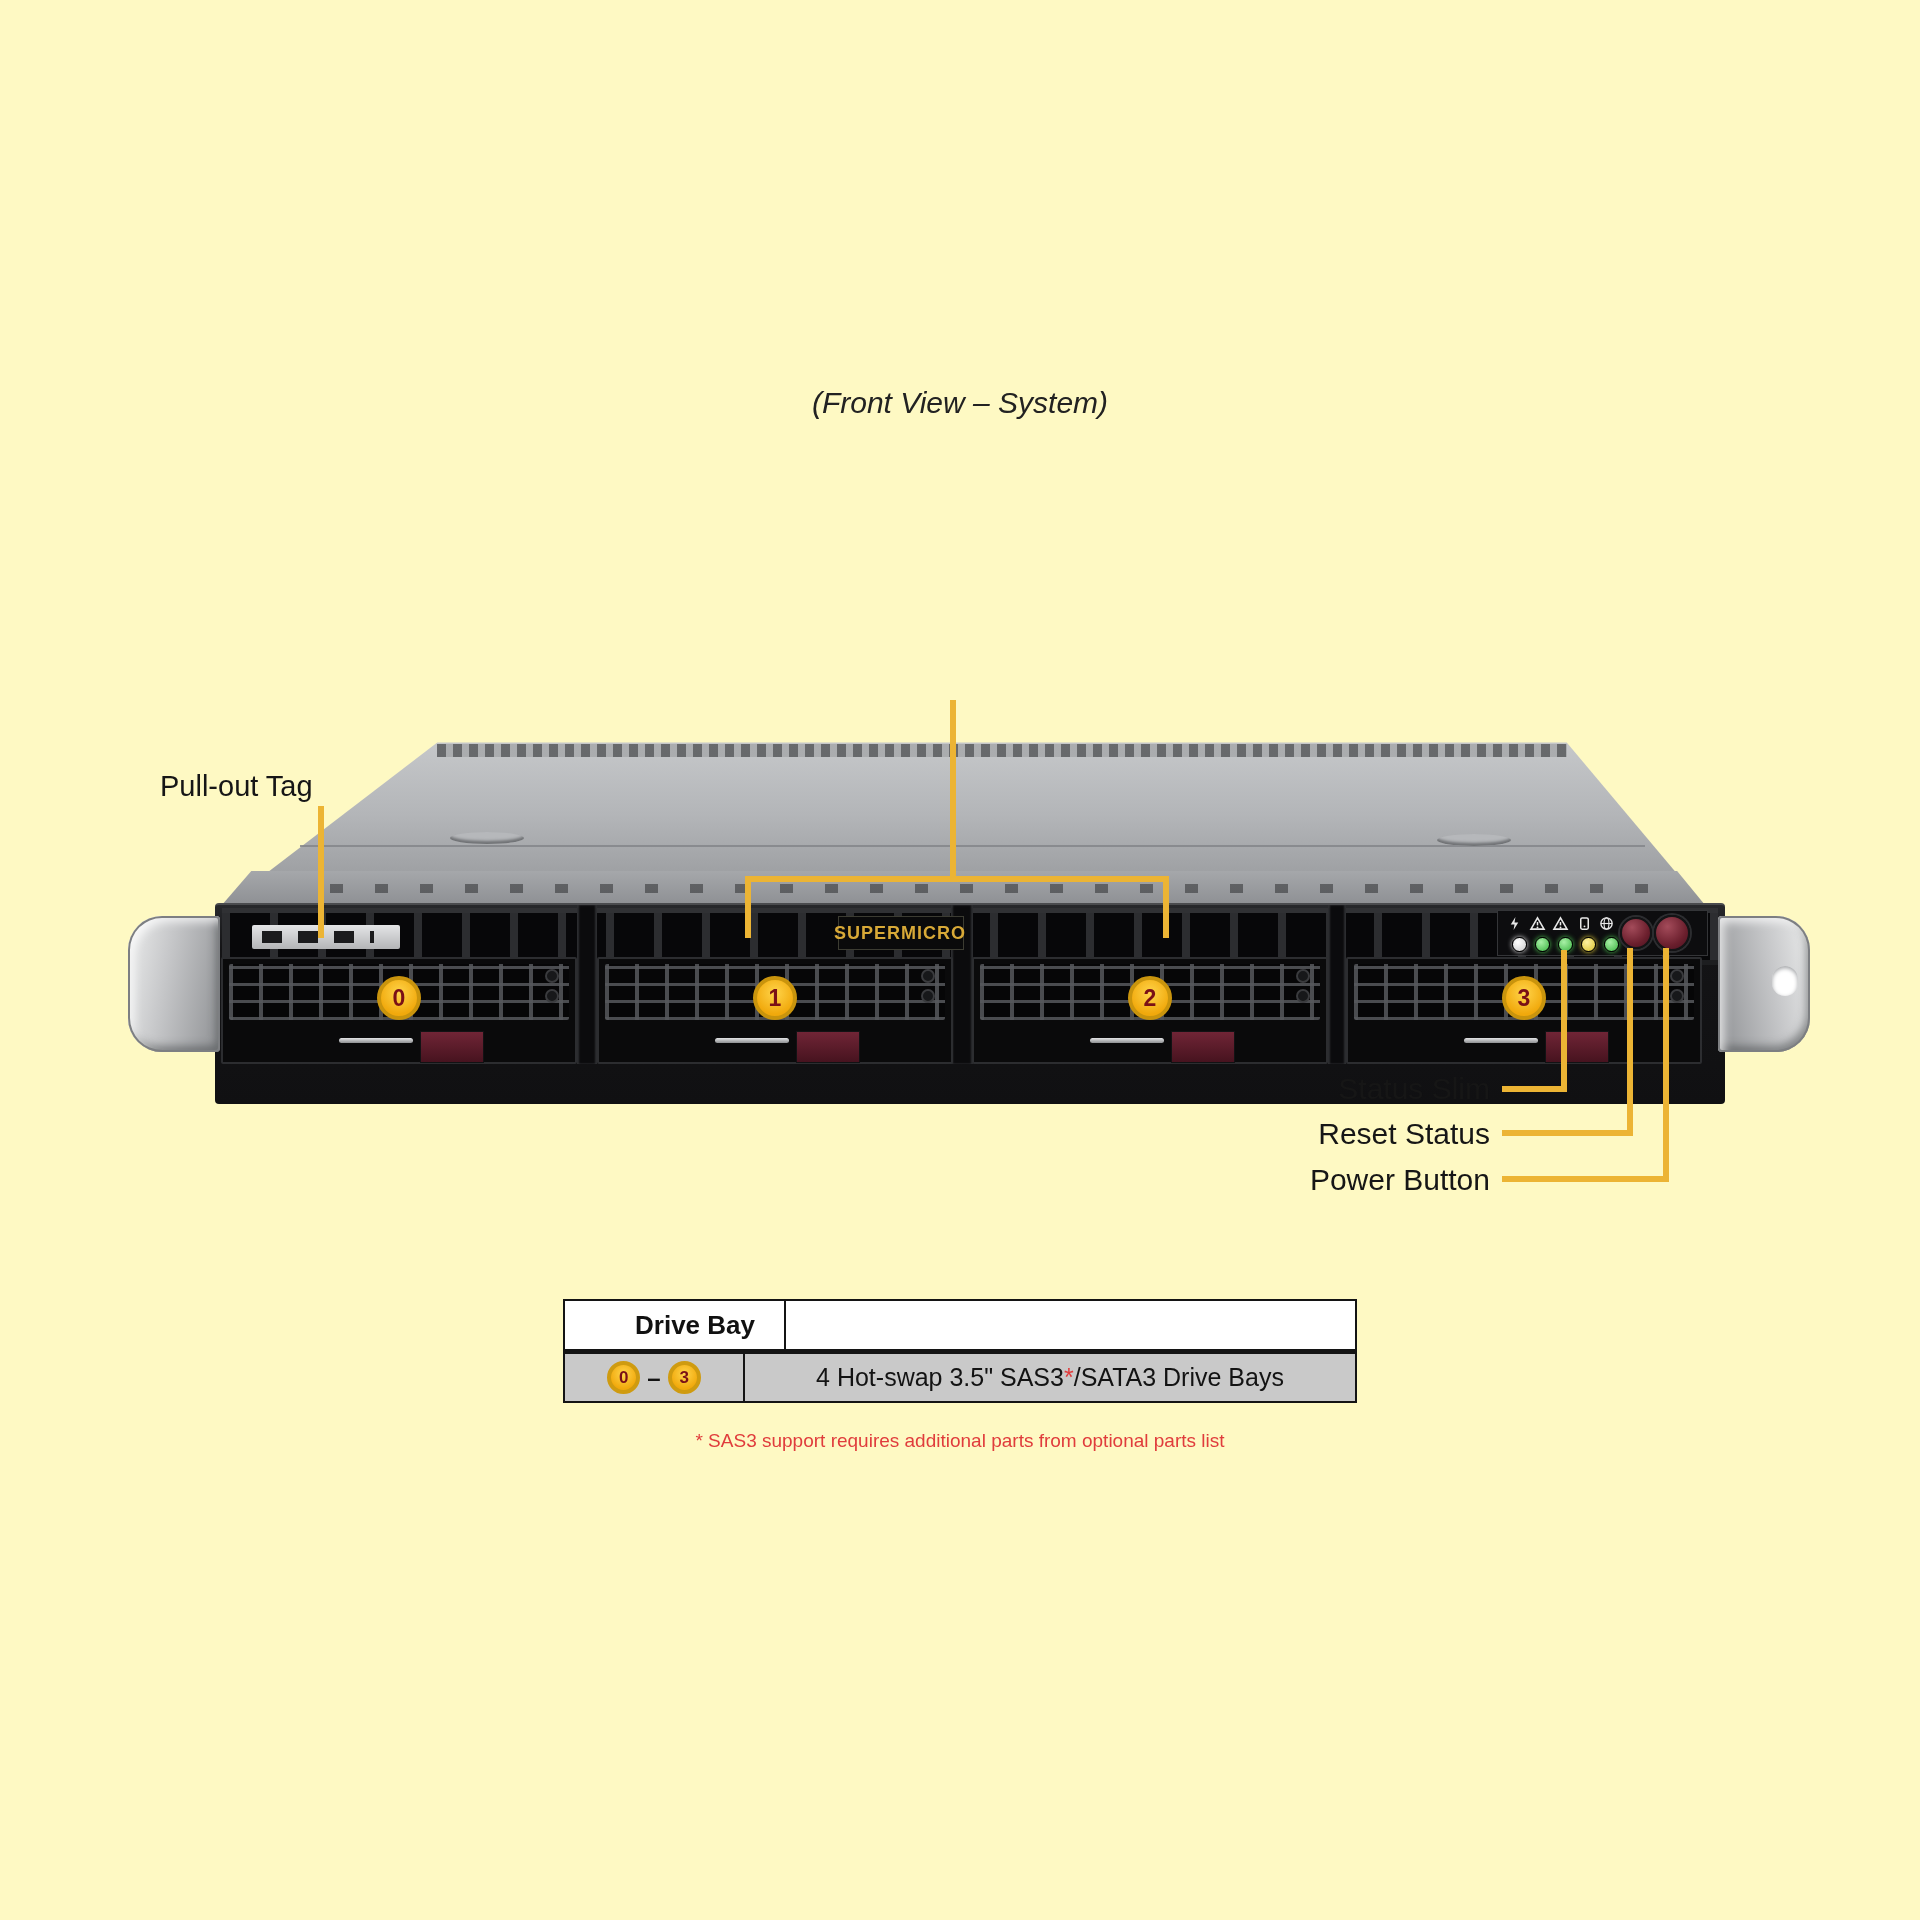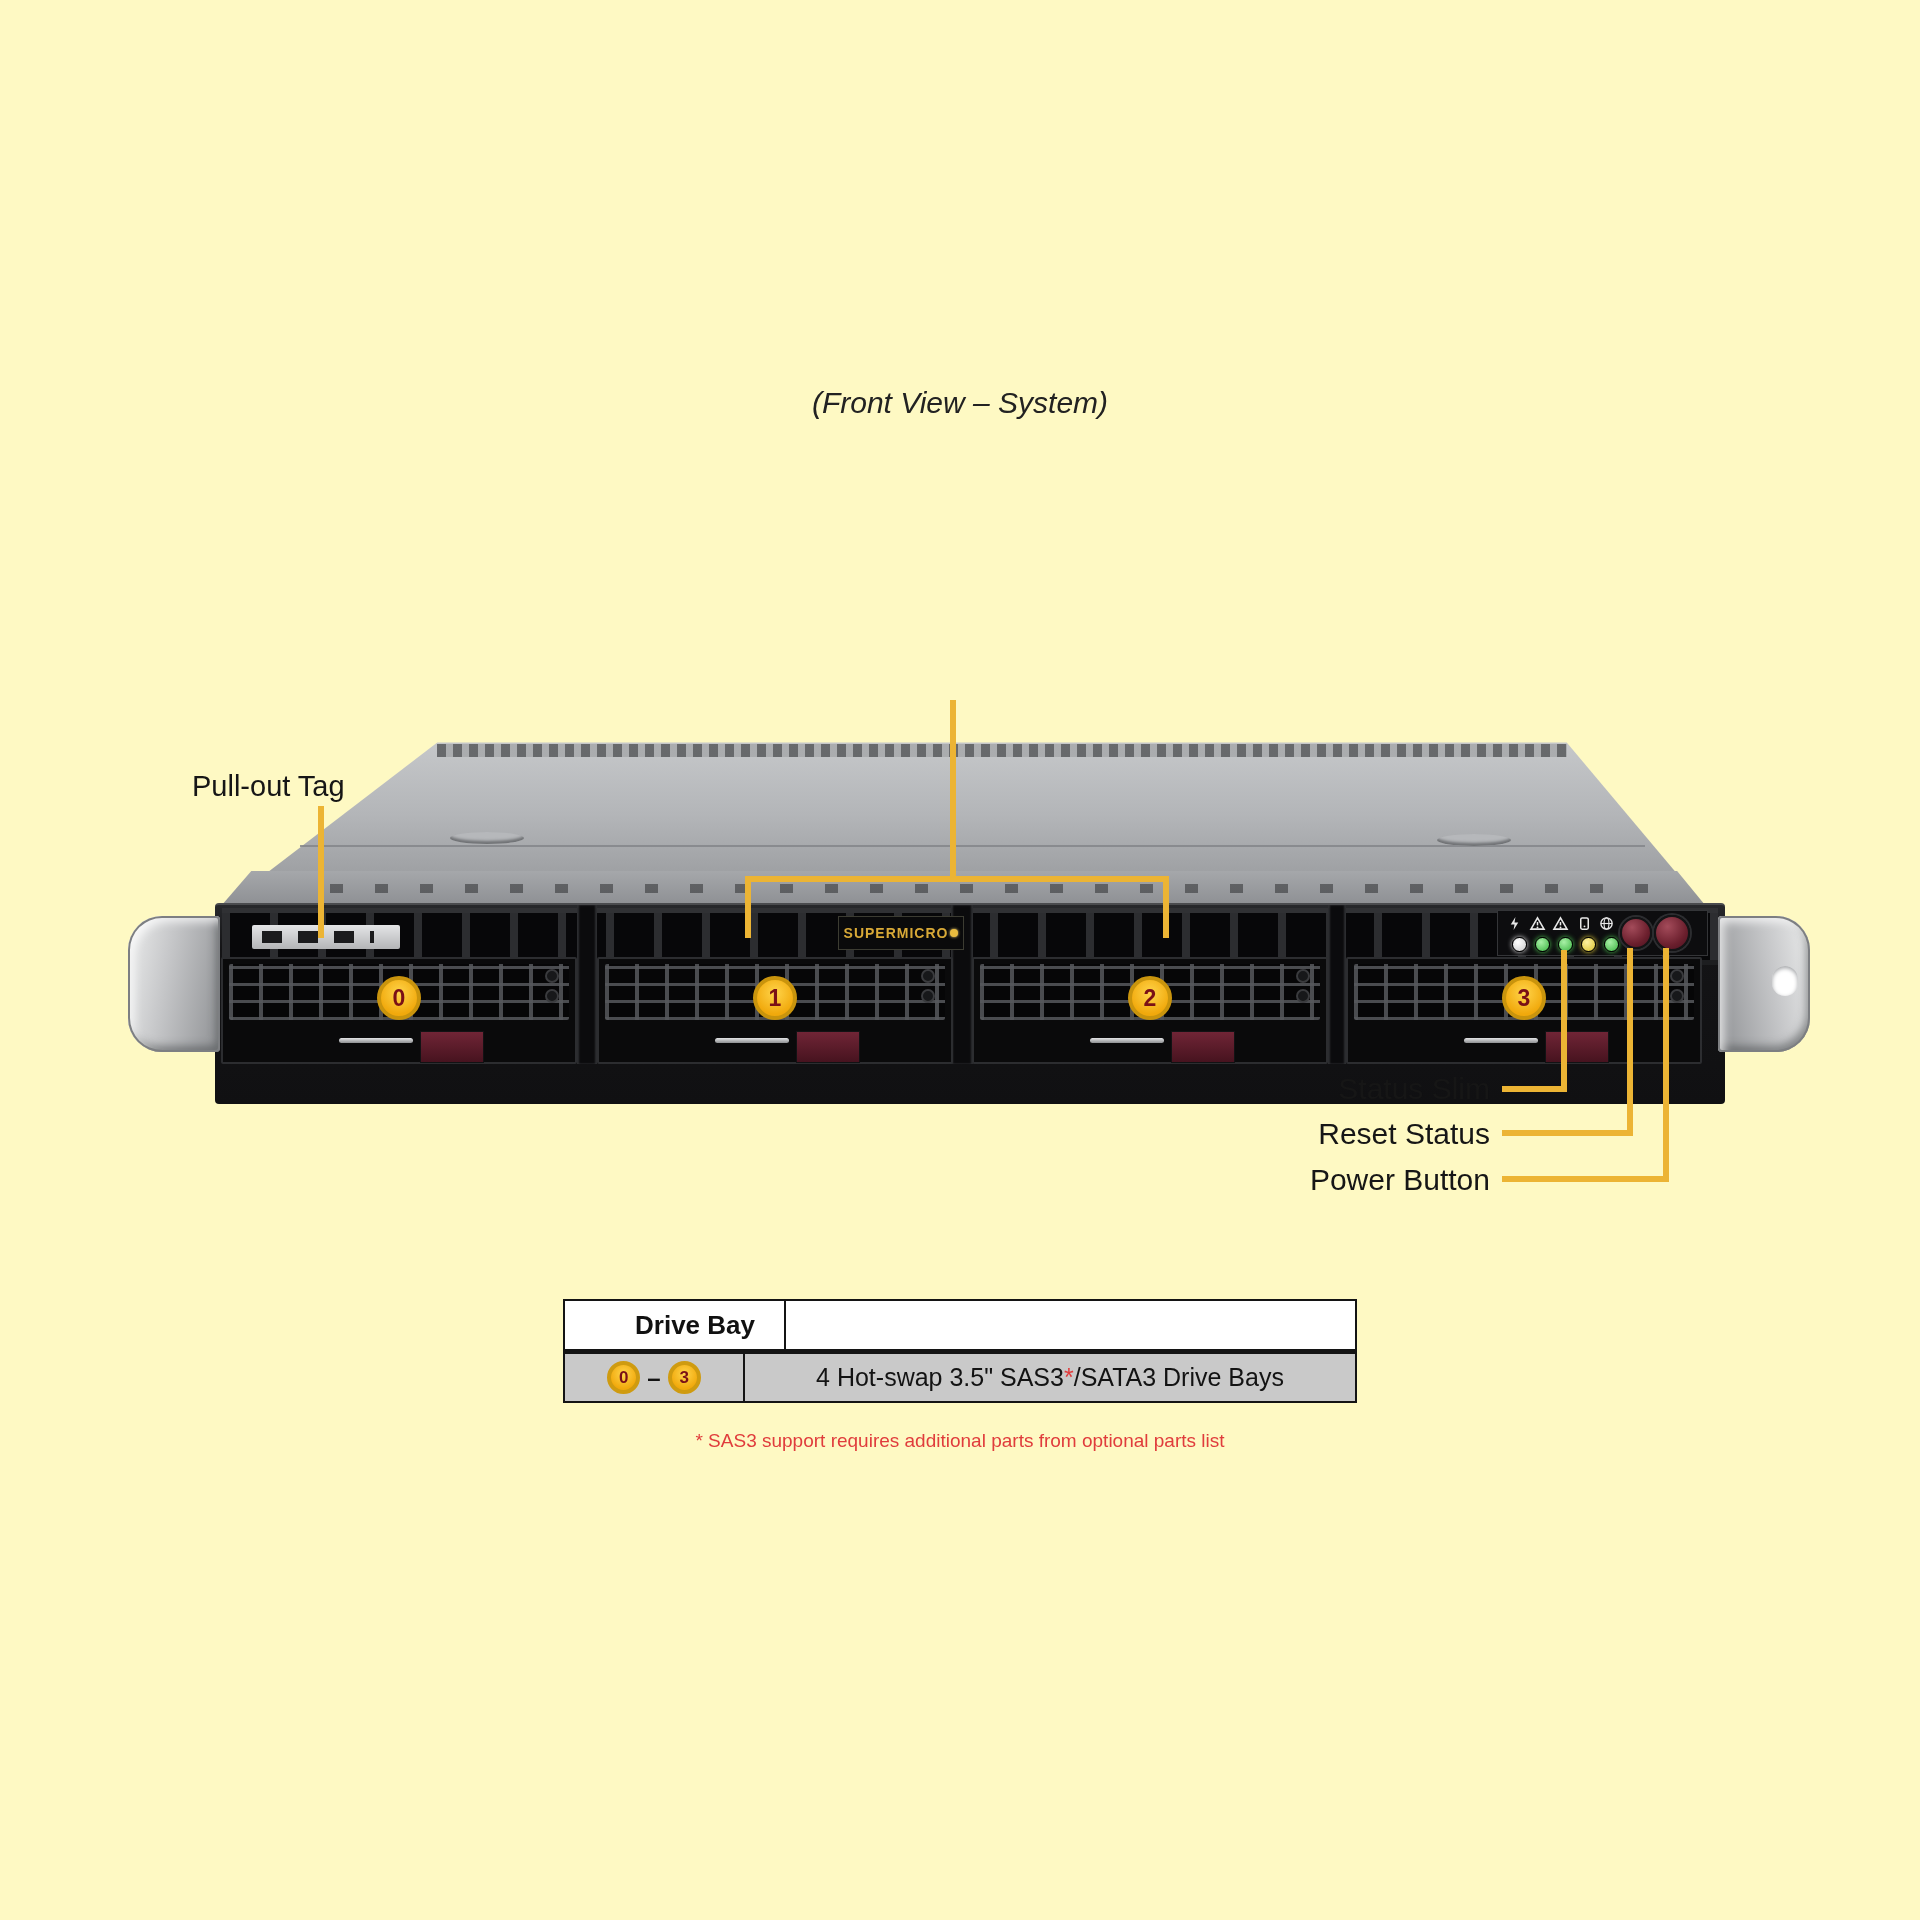--- a/index.html
+++ b/index.html
@@ -4,21 +4,21 @@
 <style>
   html,body{margin:0;padding:0;background:#fff;}
   #canvas{position:relative;width:1920px;height:1920px;background:#fef9c3;overflow:hidden;
           font-family:"Liberation Sans", sans-serif;color:#1b1b1b;}
   .abs{position:absolute;}
 
   
   .title{left:0;right:0;top:386px;text-align:center;font-size:30px;font-style:italic;color:#222;}
   .ann-optical{left:0;right:0;top:598px;text-align:center;font-size:29px;line-height:38px;color:#161616;}
   .lbl{font-size:29px;color:#161616;white-space:nowrap;}
-  #lbl-pullout{left:160px;top:770px;margin-left:32px;}
+  #lbl-pullout{left:160px;top:770px;}
   .lbl-right{left:1150px;width:340px;text-align:right;font-size:30px;color:#161616;}
   #lbl-status{top:1072px;}
   #lbl-reset{top:1117px;}
   #lbl-power{top:1163px;}
 
   
   .cl{background:#ecb434;z-index:40;}
   #cl-pullout{left:318px;top:806px;width:6px;height:132px;}
   #cl-opt-stem{left:950px;top:700px;width:6px;height:182px;}
   #cl-opt-h{left:745px;top:876px;width:424px;height:6px;}
@@ -60,21 +60,21 @@
 
   
   #pullout-tag{left:252px;top:925px;width:148px;height:24px;border-radius:2px;
     background:linear-gradient(180deg,#e4e5e7,#b4b5b7);z-index:5;}
   #pullout-tag .slots{position:absolute;left:10px;top:6px;width:112px;height:12px;
     background:repeating-linear-gradient(90deg,#1b1b1d 0 20px,transparent 20px 36px);}
 
   
   #brand-plate{left:838px;top:916px;width:124px;height:32px;background:#0a0a0b;
     border:1px solid #3c3c32;display:flex;align-items:center;justify-content:center;z-index:5;}
-  #brand-plate .brand-text{font-size:14px;font-weight:bold;letter-spacing:1px;color:#d8a937;white-space:nowrap;}
+  #brand-plate .brand-text{font-size:18px;font-weight:bold;letter-spacing:1px;color:#d8a937;white-space:nowrap;}
   #brand-plate .brand-dot{width:8px;height:8px;border-radius:50%;background:#e9bc3f;margin-left:2px;box-shadow:0 0 3px #f7d879;}
 
   
   #ctrl-panel{left:1497px;top:910px;width:209px;height:44px;background:#0d0d0f;
     border:1px solid #343538;z-index:6;}
   .cp-icon{position:absolute;top:5px;width:17px;height:15px;}
   #cpi-1{left:8px;} #cpi-2{left:31px;} #cpi-3{left:54px;} #cpi-4{left:78px;} #cpi-5{left:100px;}
   .led{position:absolute;top:26px;width:13px;height:13px;border-radius:50%;border:1px solid #000;}
   .led-white{background:radial-gradient(circle at 38% 32%,#ffffff,#c9c9c9);box-shadow:0 0 5px #e7e7e7;}
   .led-green{background:radial-gradient(circle at 38% 32%,#a8f0a6,#3cb542);box-shadow:0 0 5px #4cc24f;}

